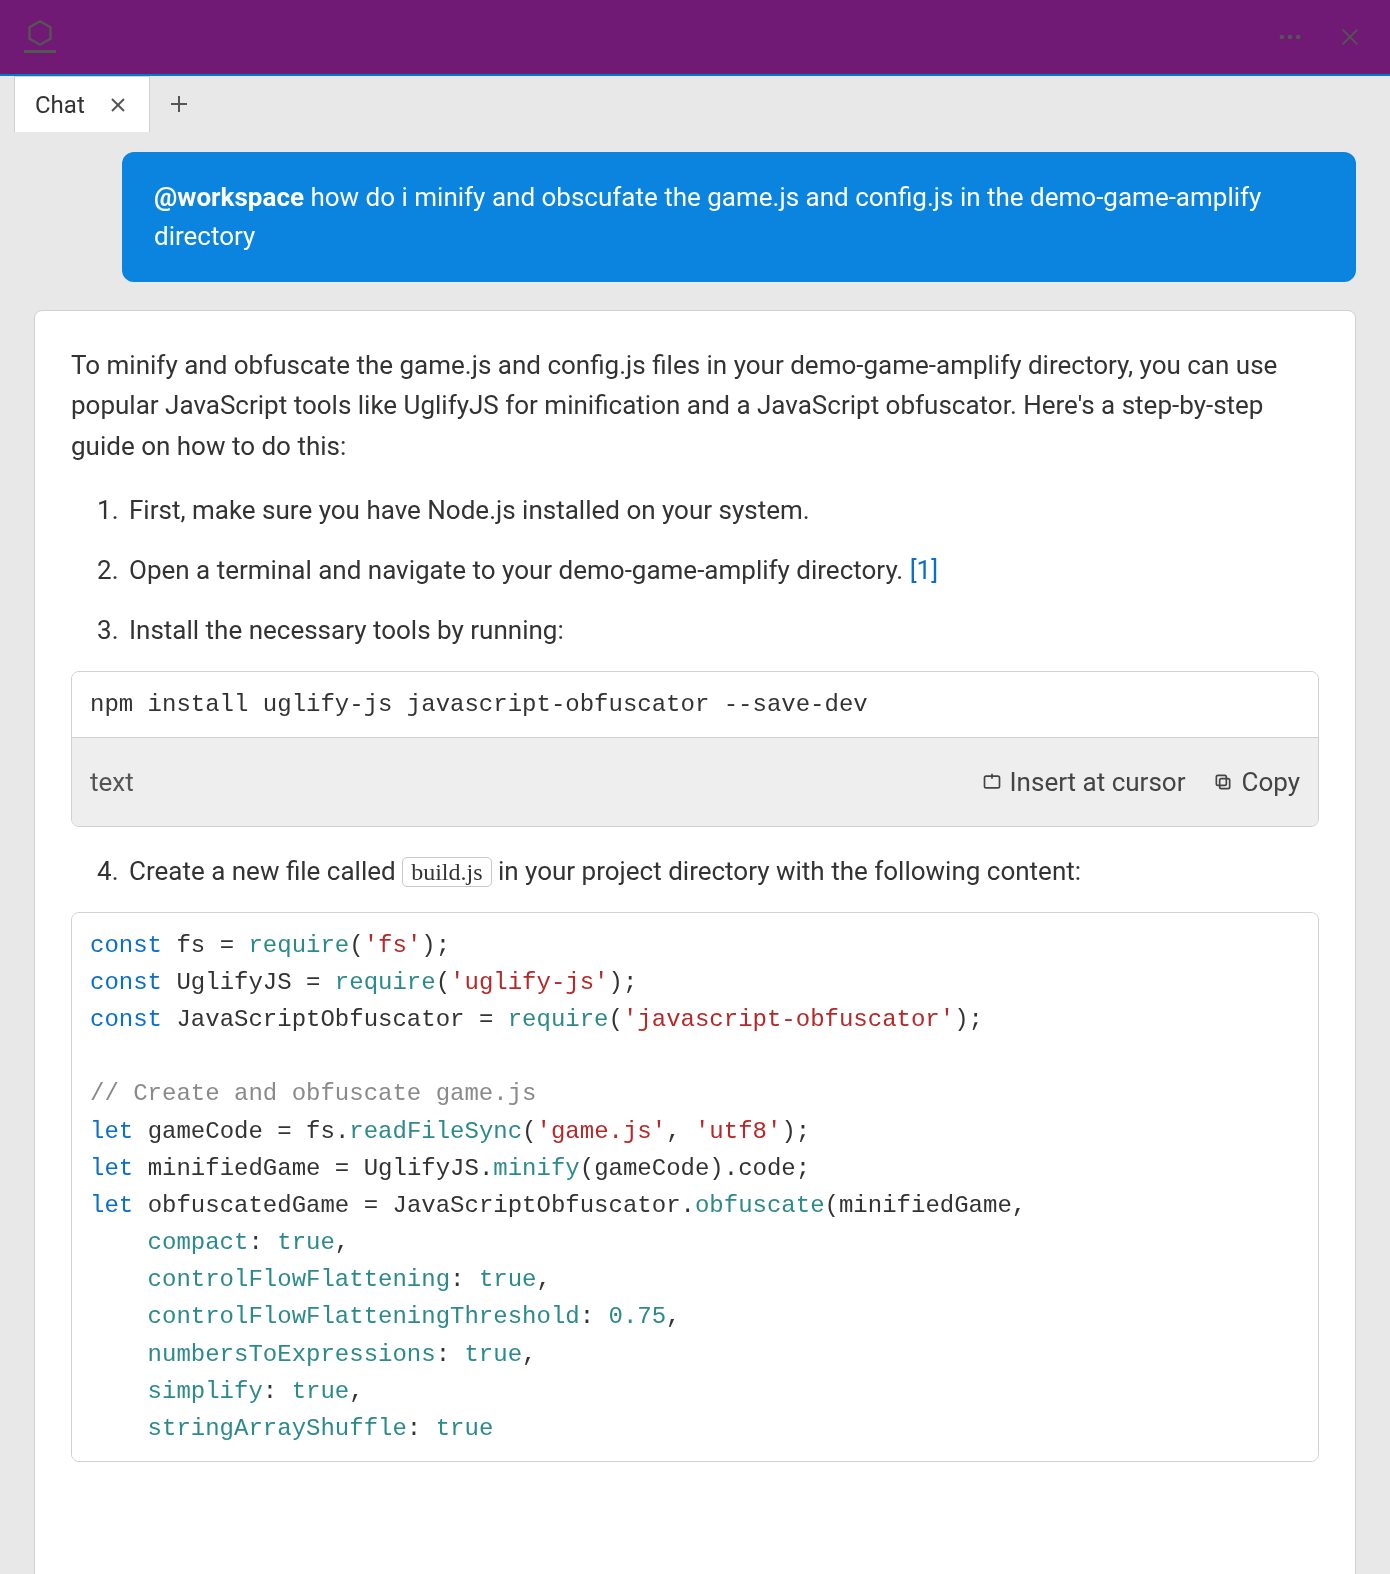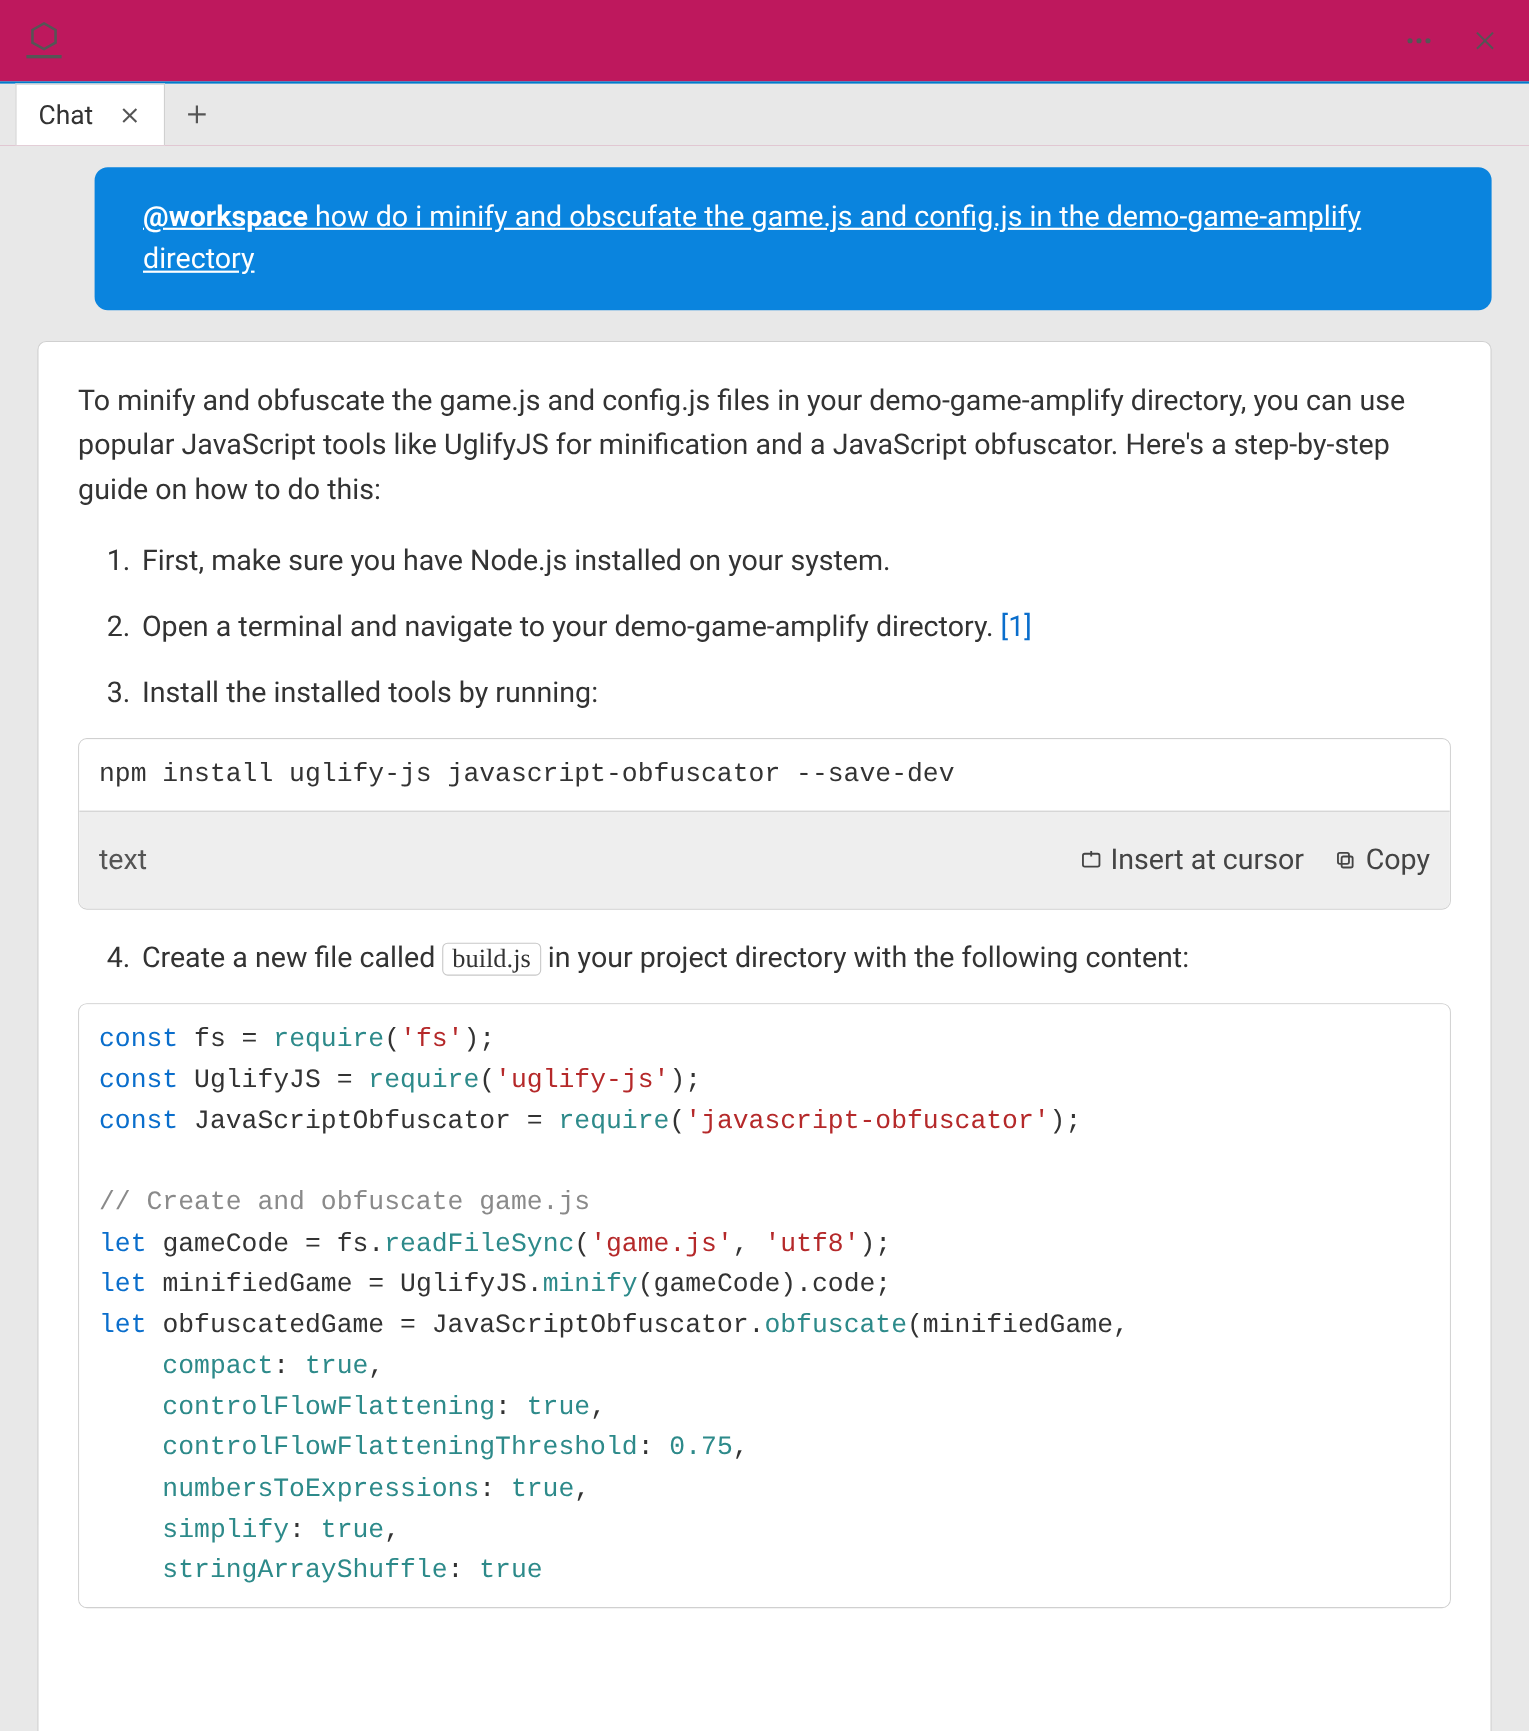--- a/index.html
+++ b/index.html
@@ -8,21 +8,21 @@
     background: #e8e8e8;
     width: 1390px;
     height: 1574px;
     overflow: hidden;
     font-size: 24px;
     color: #333;
   }
   .window {
     width: 1390px;
     height:1574px;
-    background:#be185d;
+    background:#701a75;
     display:flex;
     flex-direction:column;
     position:relative;
   }
   .titlebar {
     height:74px;
     display:flex;
     align-items:center;
     justify-content:space-between;
     padding: 0 24px;
@@ -72,28 +72,27 @@
     color:#555;
     cursor:pointer;
   }
   .content {
     flex:1;
     background:#e8e8e8;
     padding: 20px 34px 0 34px;
     overflow:hidden;
   }
   .user-bubble {
-    margin-left:52px;
+    margin-left:88px;
     background:#0a84de;
     color:#fff;
     border-radius:12px;
-    padding:26px 44px;
+    padding:26px 32px;
     font-size:26px;
     line-height:1.5;
-    text-decoration:underline;
   }
   .user-bubble .mention { font-weight:700; }
   .assistant-card {
     margin-top:28px;
     background:#fff;
     border:1px solid #d0d0d0;
     border-radius:8px;
     padding:34px 36px 0 36px;
     font-size:26px;
     line-height:1.55;
@@ -219,21 +218,21 @@
 
     <div class="assistant-card">
 
       <p>To minify and obfuscate the game.js and config.js files in your demo-game-amplify directory, you can use popular JavaScript tools like UglifyJS for minification and a JavaScript obfuscator. Here's a step-by-step guide on how to do this:</p>
 
       <ol>
         <li>First, make sure you have Node.js installed on your system.</li>
         <li>
           <span>Open a terminal and navigate to your demo-game-amplify directory. </span><span class="link-cite">[1]</span>
         </li>
-        <li>Install the installed tools by running:</li>
+        <li>Install the necessary tools by running:</li>
       </ol>
 
       <div class="code-block">
         <pre><span>npm install uglify-js javascript-obfuscator --save-dev</span></pre>
         <div class="code-toolbar">
           <span>text</span>
           <div class="actions">
             <div class="action">
               <svg width="20" height="20" viewBox="0 0 24 24" fill="none" stroke="currentColor" stroke-width="2">
                 <rect x="3" y="5" width="18" height="14" rx="2"></rect>

